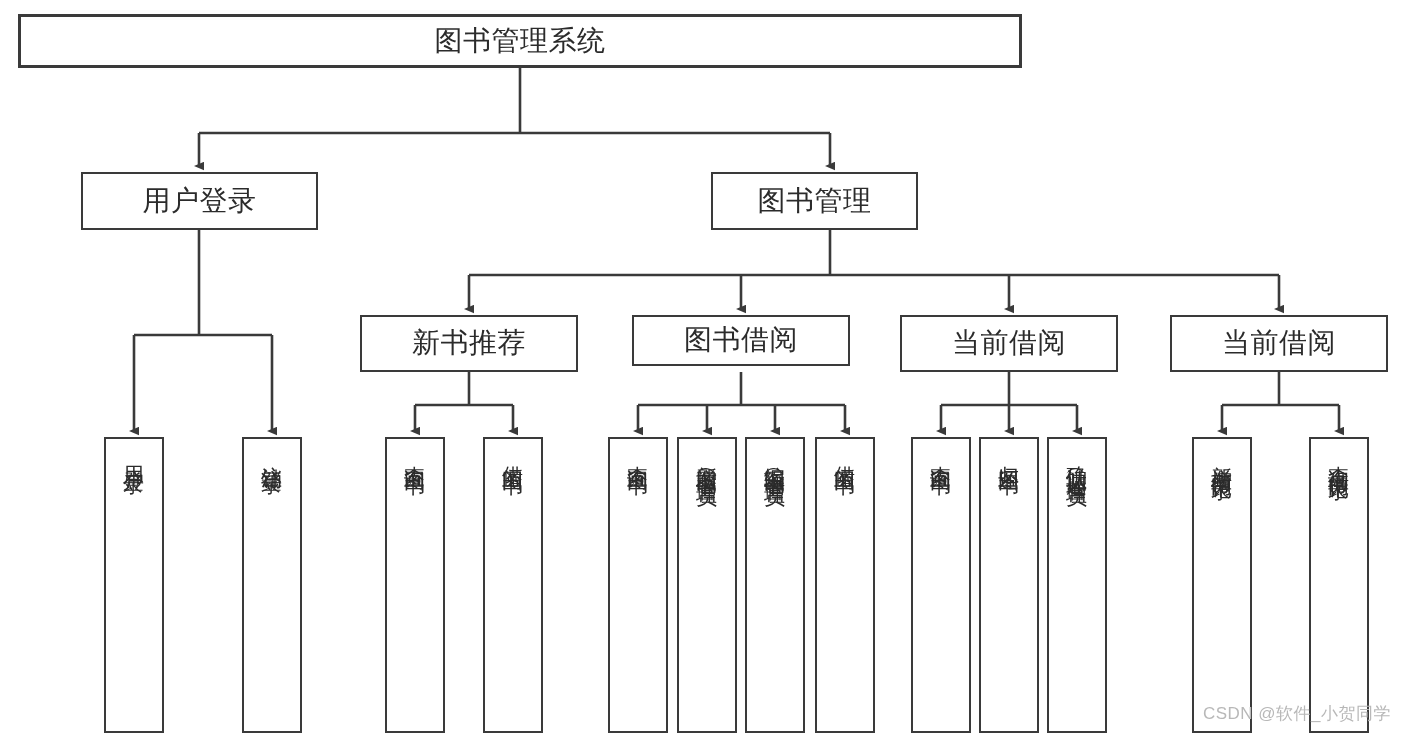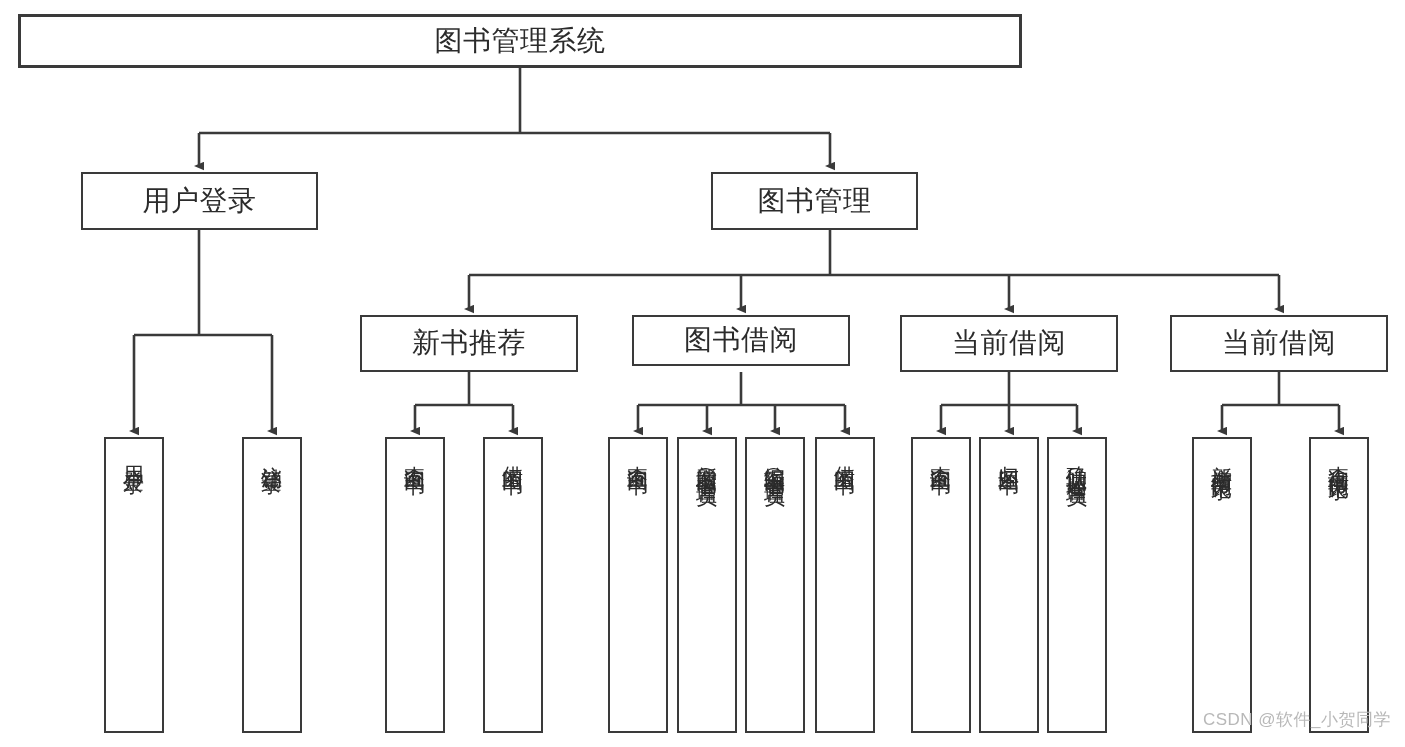--- a/index.html
+++ b/index.html
@@ -55,21 +55,21 @@
     writing-mode: vertical-rl;
     text-orientation: upright;
     font-size: 21px;
     letter-spacing: 3px;
     line-height: 1;
     white-space: nowrap;
   }
   .watermark {
     position: absolute;
     right: 14px;
-    bottom: 16px;
+    bottom: 22px;
     font-size: 17px;
     color: #b8b8b8;
     letter-spacing: 0.5px;
     white-space: nowrap;
     user-select: none;
   }
 </style>
 </head>
 <body>
 

